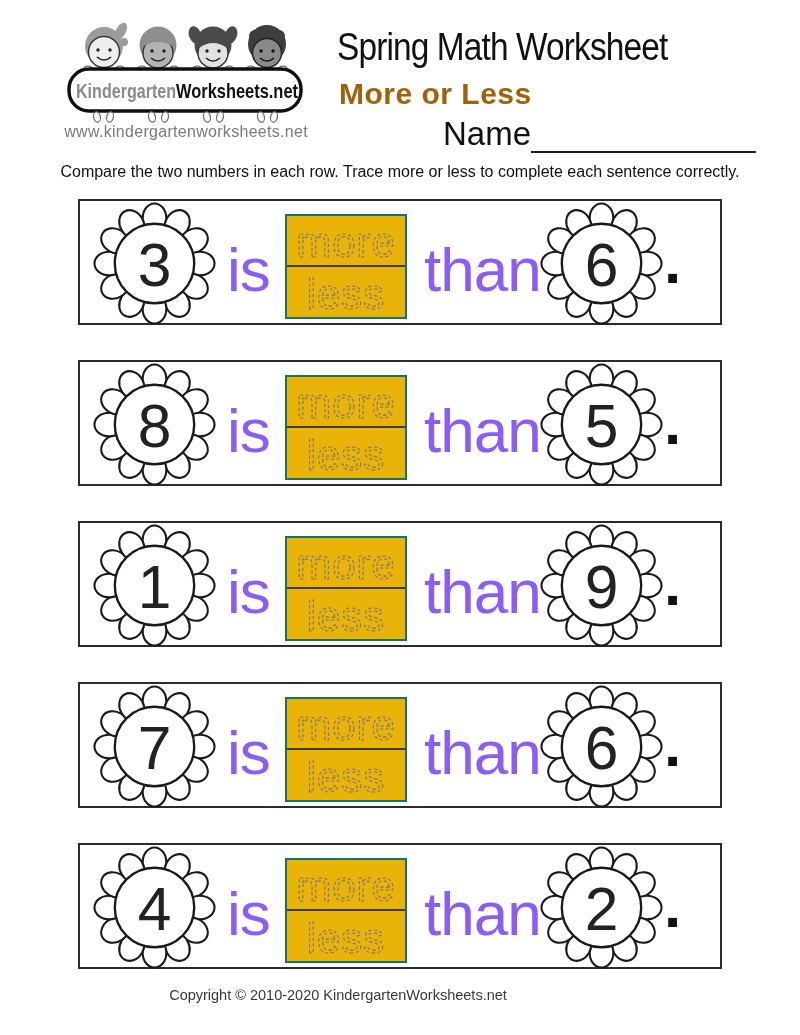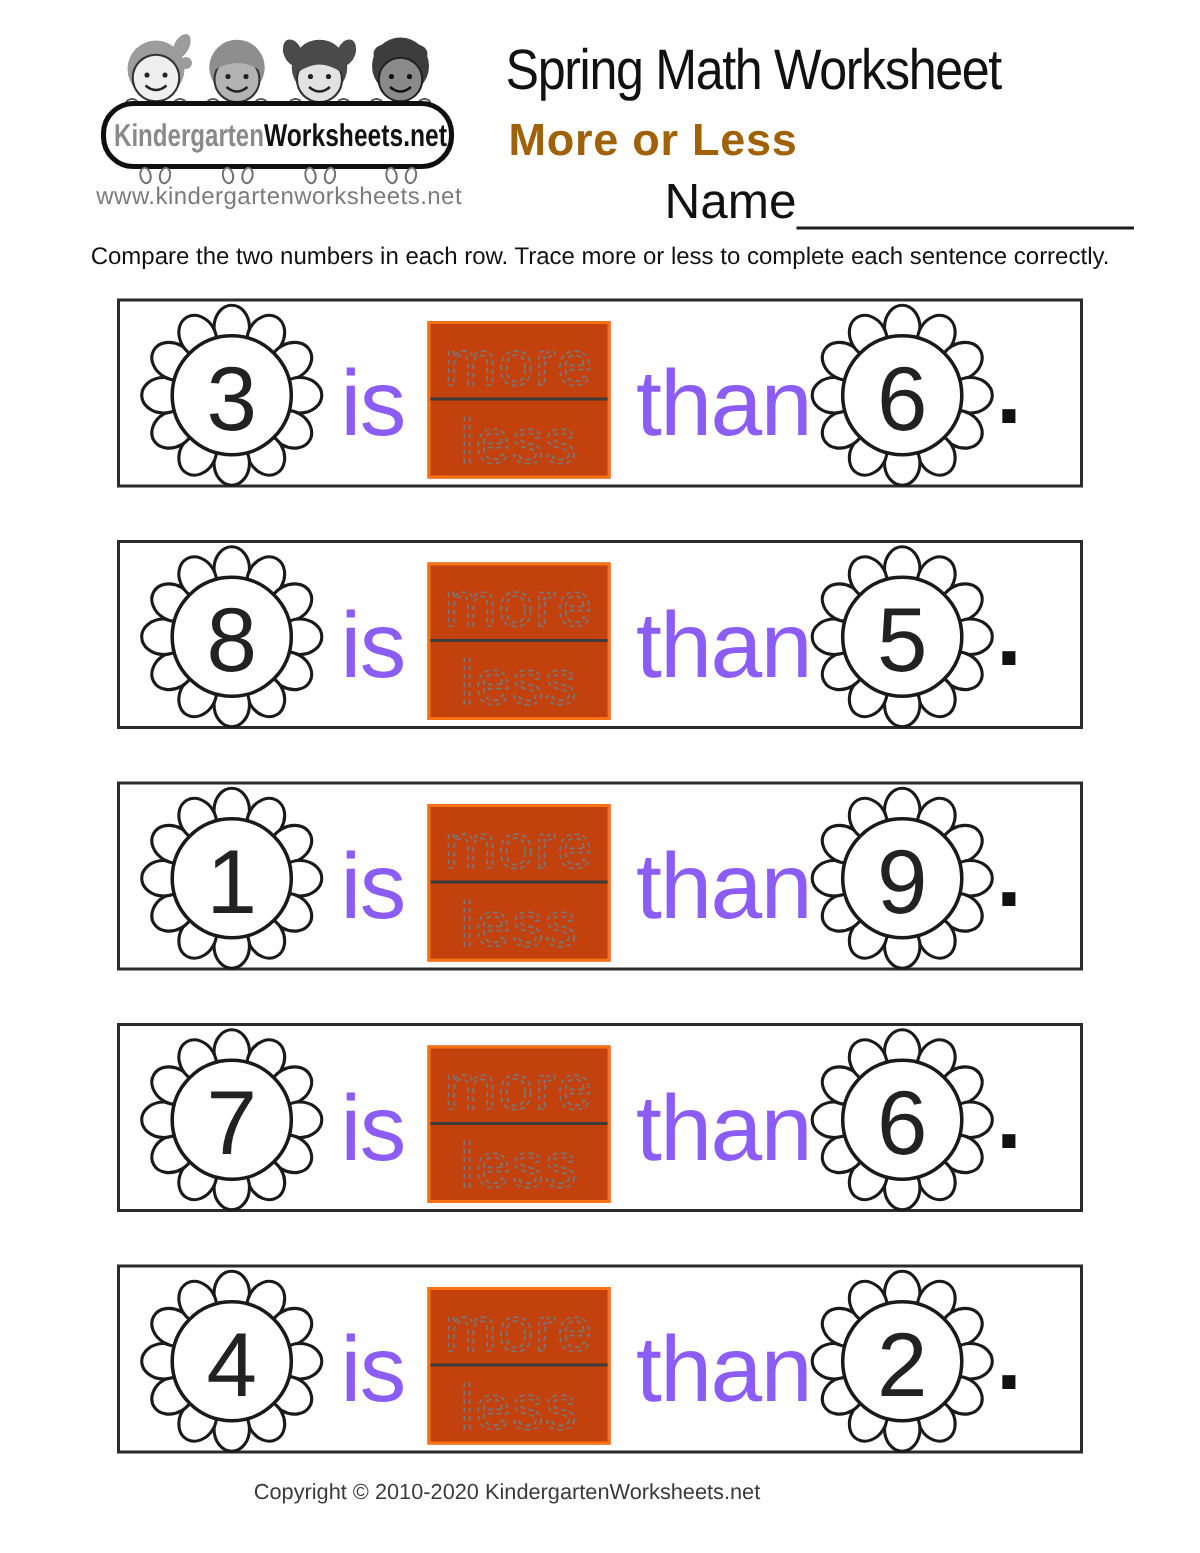--- a/index.html
+++ b/index.html
@@ -36,21 +36,21 @@
   .fnum { font-family:"Liberation Sans",sans-serif; font-size:64px;
     fill:#222; text-anchor:middle; dominant-baseline:central; }
   .word { position:absolute; top:38px; font-size:62px; color:#8b5cf6;
     letter-spacing:-1px; line-height:1; }
   .word-is   { left:147px; }
   .word-than { left:344px; }
   .period { position:absolute; left:584px; top:30px; font-size:62px;
     font-weight:bold; line-height:1; color:#111; }
 
   .trace-box { position:absolute; left:205px; top:13px; width:122px; height:105px;
-    border:2px solid #f97316; background:#c2410c; }
+    border:2px solid #0f766e; background:#eab308; }
   .trace-cell { width:100%; height:52px; position:relative; }
   .trace-cell.top { height:51px; border-bottom:2px solid #3c3c3c; }
   .trace-cell svg { position:absolute; left:1px; top:1px; overflow:visible; }
   .trace-word { font-family:"Liberation Sans",sans-serif; font-size:42px;
     fill:none; stroke:#787878; stroke-width:1.15; stroke-dasharray:3.2 2.4;
     text-anchor:middle; dominant-baseline:central; letter-spacing:1px; }
 
   
   .footer { left:0; top:986px; width:676px; text-align:center;
     font-size:14.5px; line-height:19px; color:#3a3a3a; }

